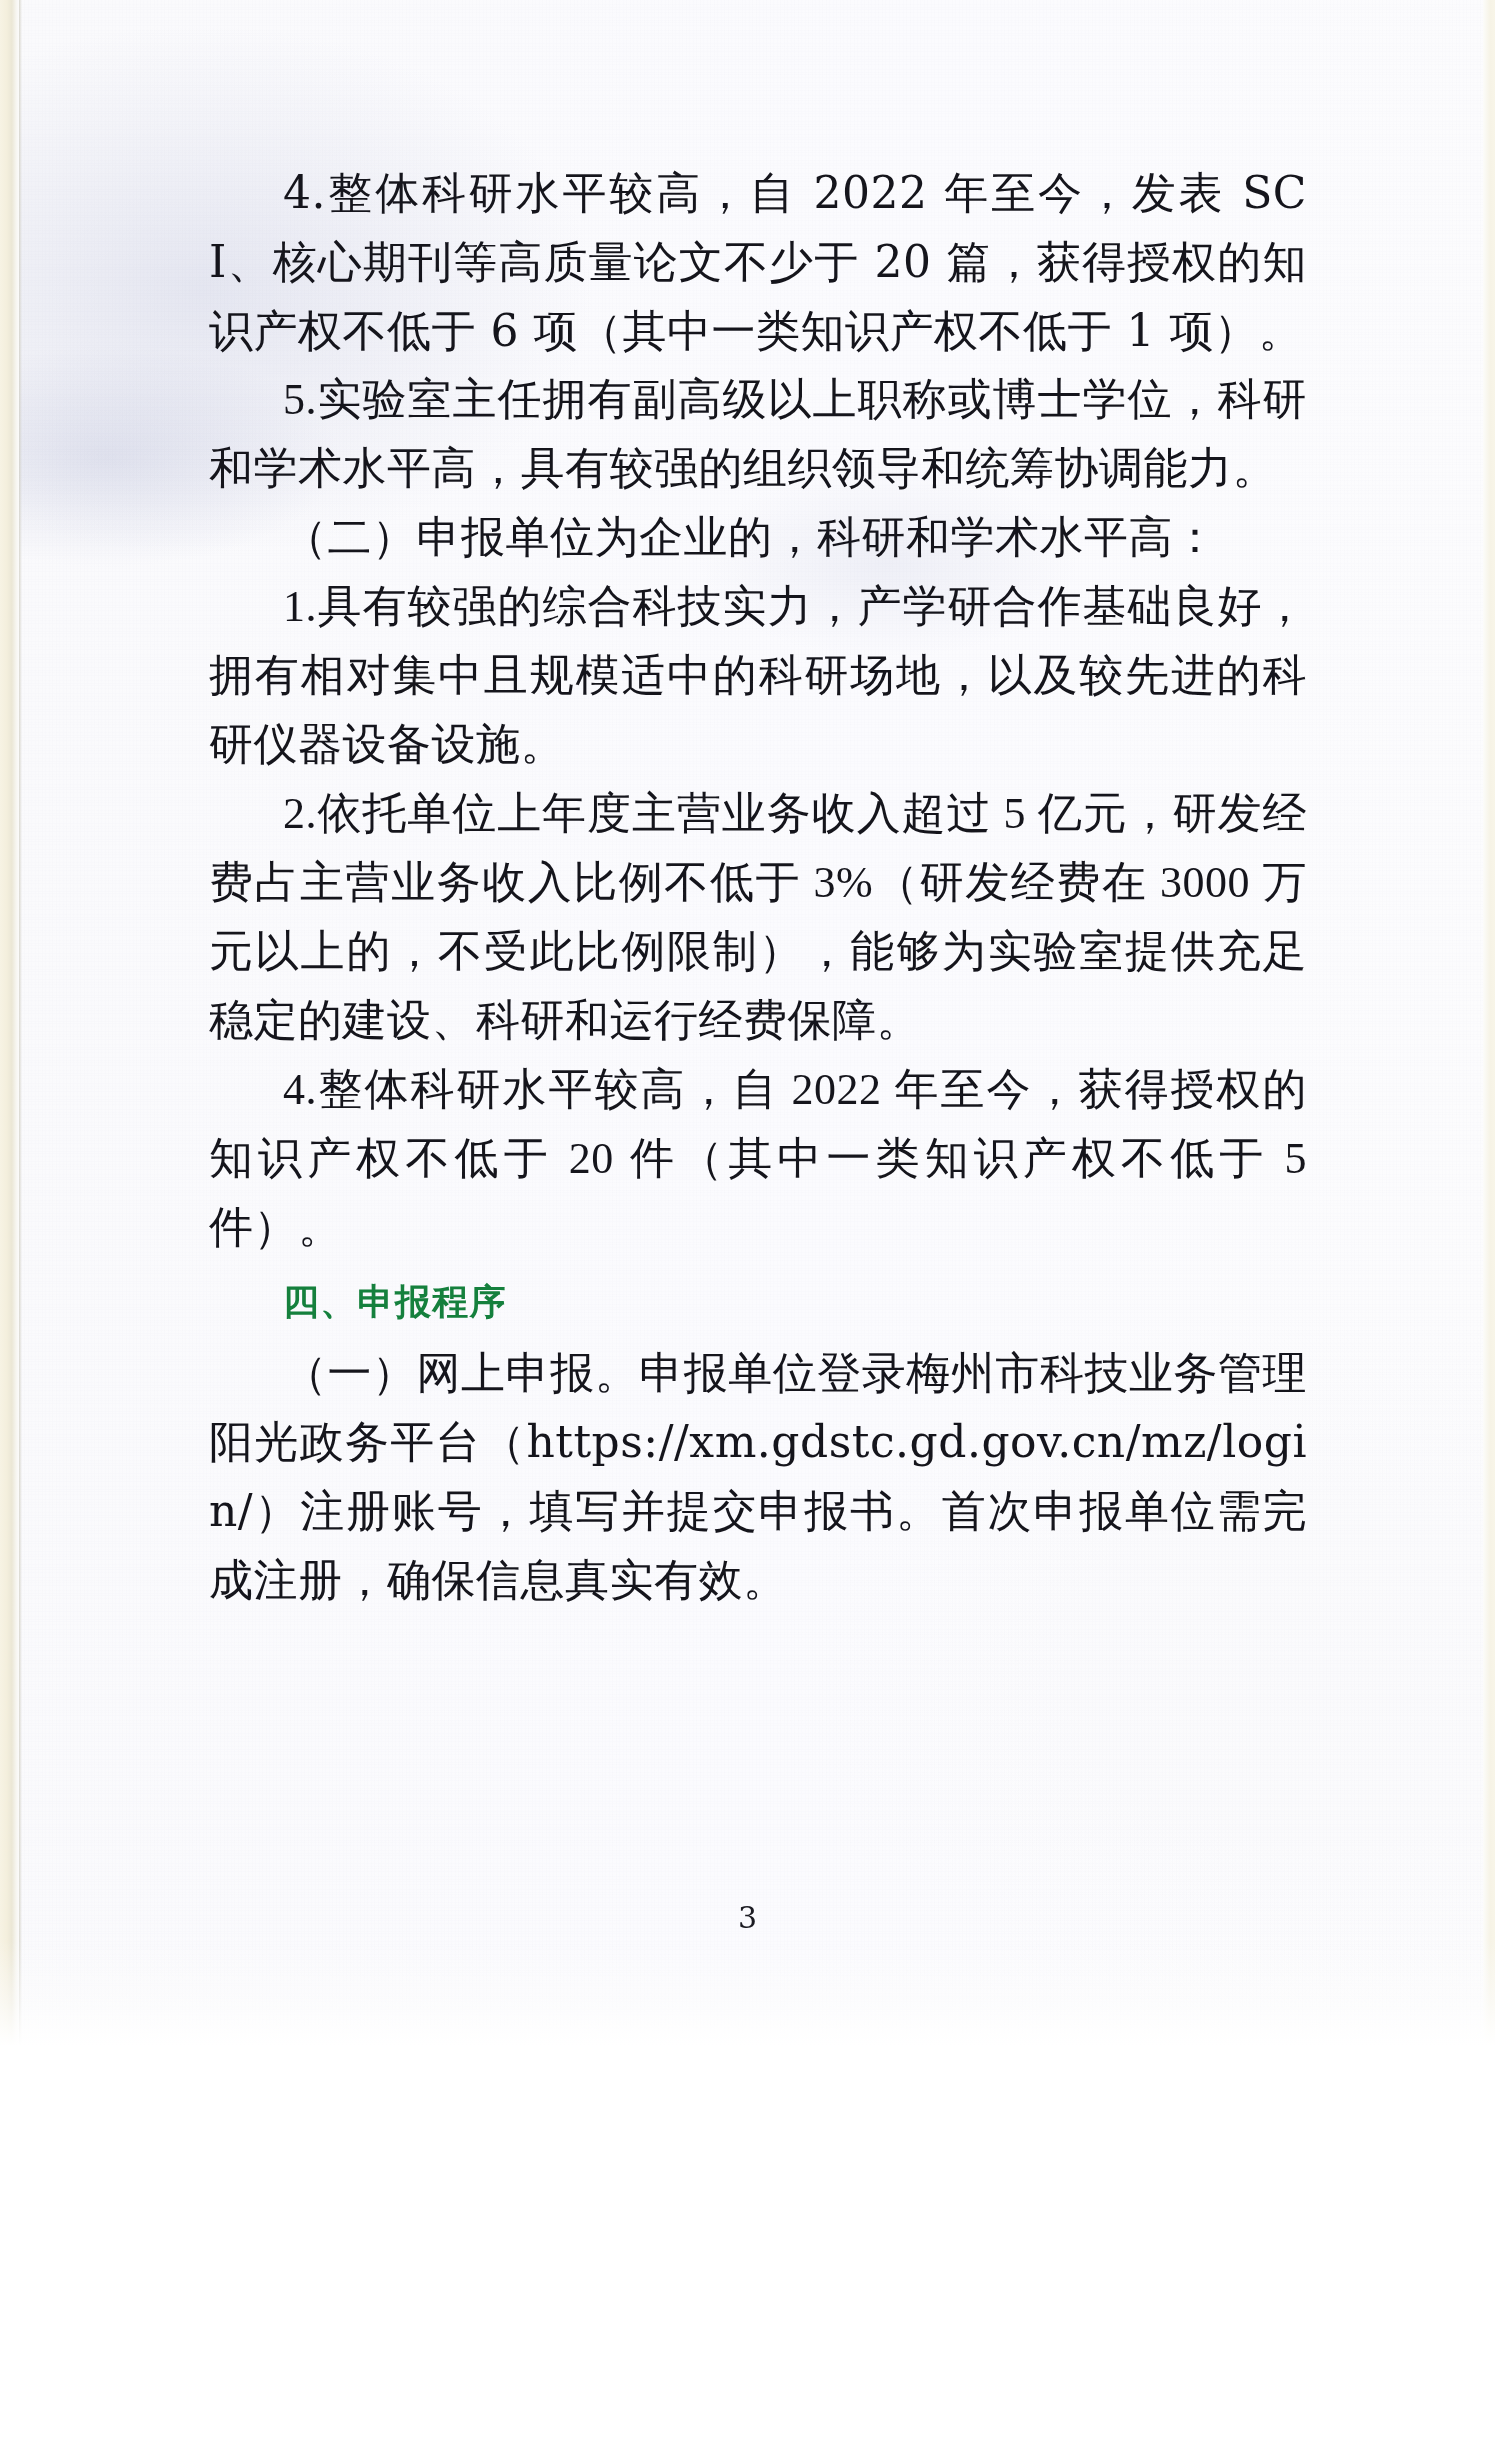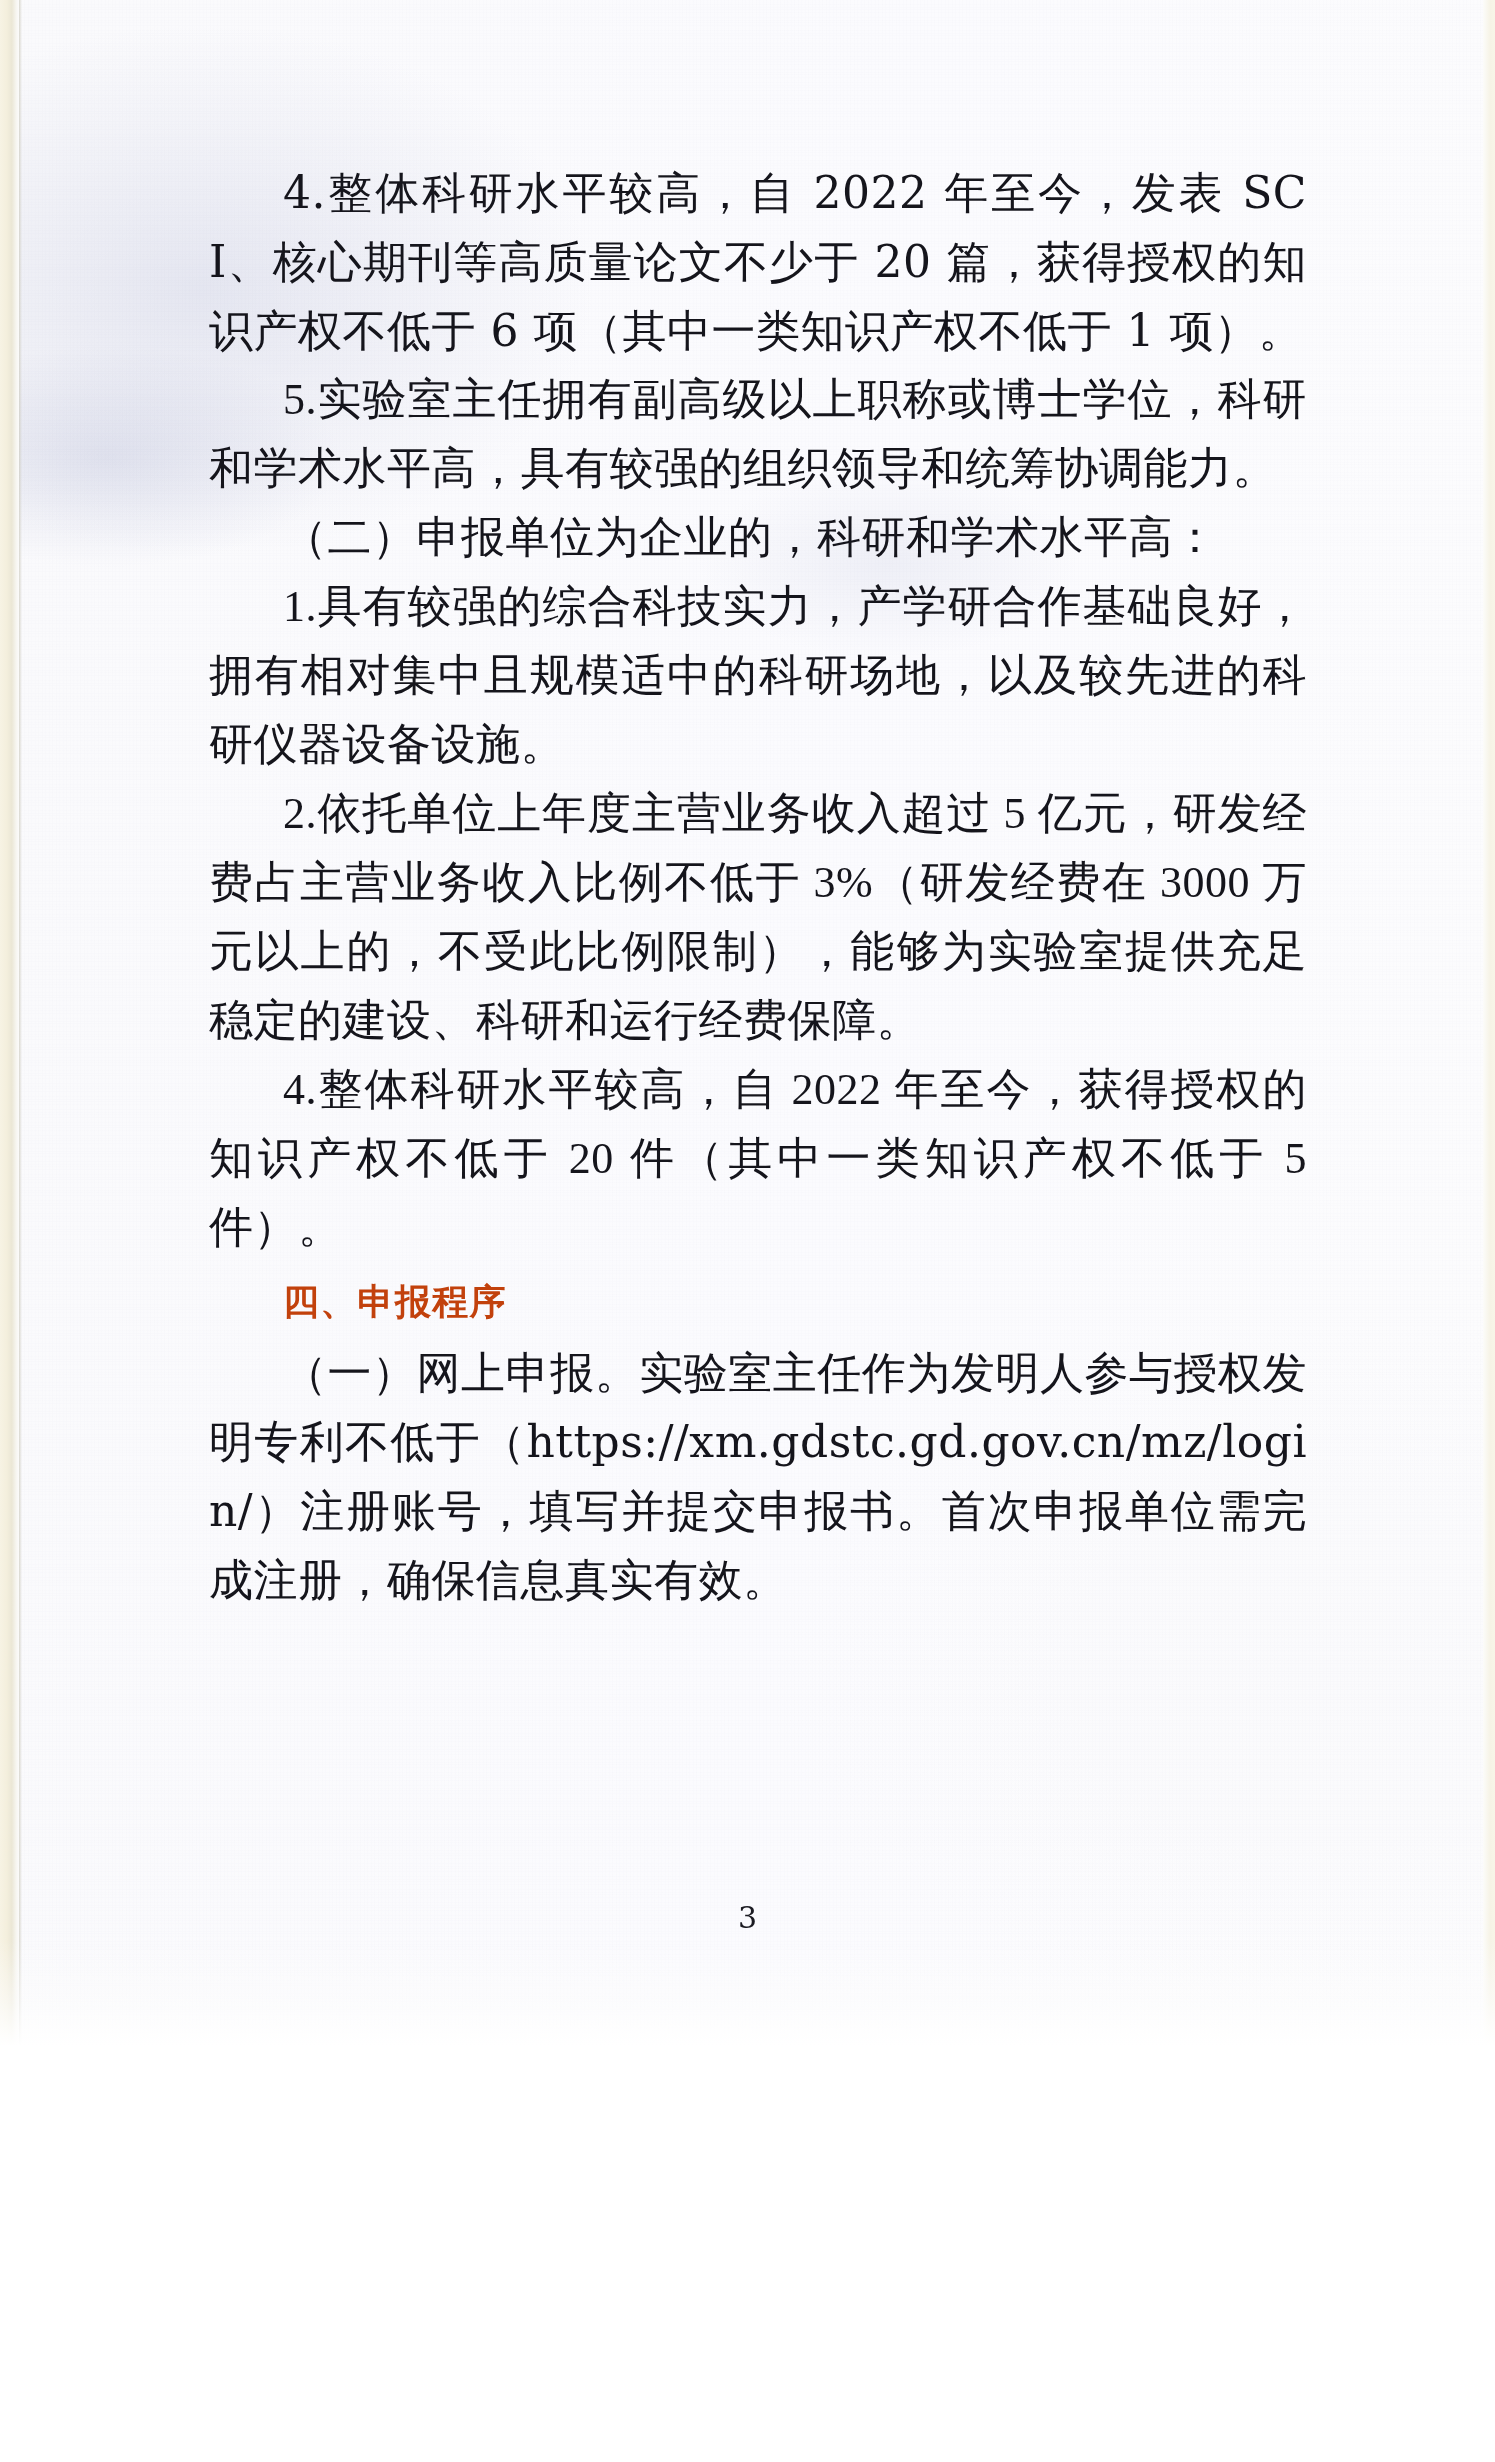--- a/index.html
+++ b/index.html
@@ -85,21 +85,21 @@
     letter-spacing: 0.5px;
     word-break: break-all;
   }
 
   .para + .para { margin-top: 0; font-family: Liberation Serif, serif; }
 
   .heading {
     font-family: "DejaVu Sans", "Liberation Sans", sans-serif;
     font-size: 36px;
     line-height: 69px;
-    color: #c2410c;
+    color: #15803d;
     font-weight: 700;
     text-indent: 74px;
     letter-spacing: 1.3px;
     margin: 5.3px 0 1.8px 0;
   }
 
   
   #page-folio {
     position: absolute;
     left: 0;
@@ -133,18 +133,18 @@
   <p class="para">1.具有较强的综合科技实力，产学研合作基础良好，拥有相对集中且规模适中的科研场地，以及较先进的科研仪器设备设施。</p>
 
   <p class="para">2.依托单位上年度主营业务收入超过 5 亿元，研发经费占主营业务收入比例不低于 3%（研发经费在 3000 万元以上的，不受此比例限制），能够为实验室提供充足稳定的建设、科研和运行经费保障。</p>
 
 
   <p class="para">4.整体科研水平较高，自 2022 年至今，获得授权的知识产权不低于 20 件（其中一类知识产权不低于 5 件）。</p>
 
 
   <h2 class="heading">四、申报程序</h2>
 
-  <p class="para">（一）网上申报。实验室主任作为发明人参与授权发明专利不低于（https://xm.gdstc.gd.gov.cn/mz/login/）注册账号，填写并提交申报书。首次申报单位需完成注册，确保信息真实有效。</p>
+  <p class="para">（一）网上申报。申报单位登录梅州市科技业务管理阳光政务平台（https://xm.gdstc.gd.gov.cn/mz/login/）注册账号，填写并提交申报书。首次申报单位需完成注册，确保信息真实有效。</p>
 
 </div>
 
 <div id="page-folio">3</div>
 
 
 </body></html>

